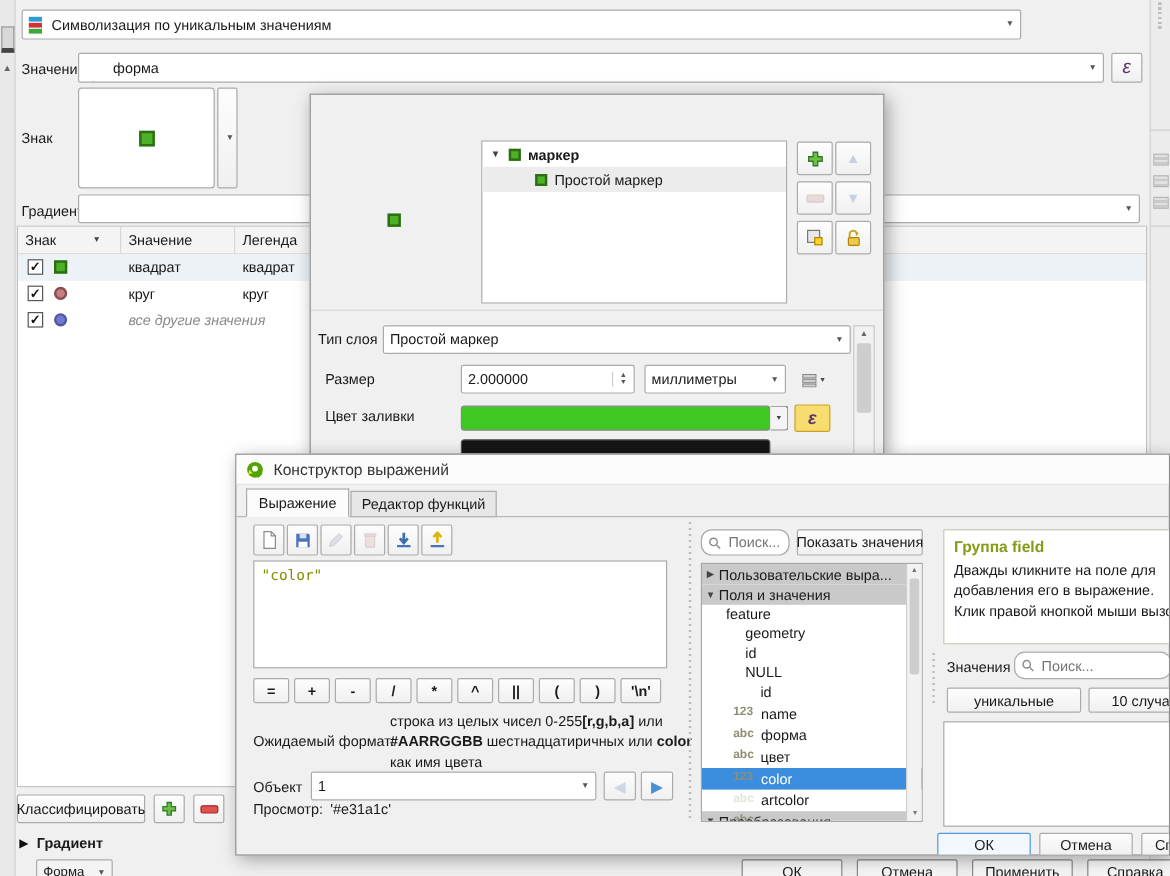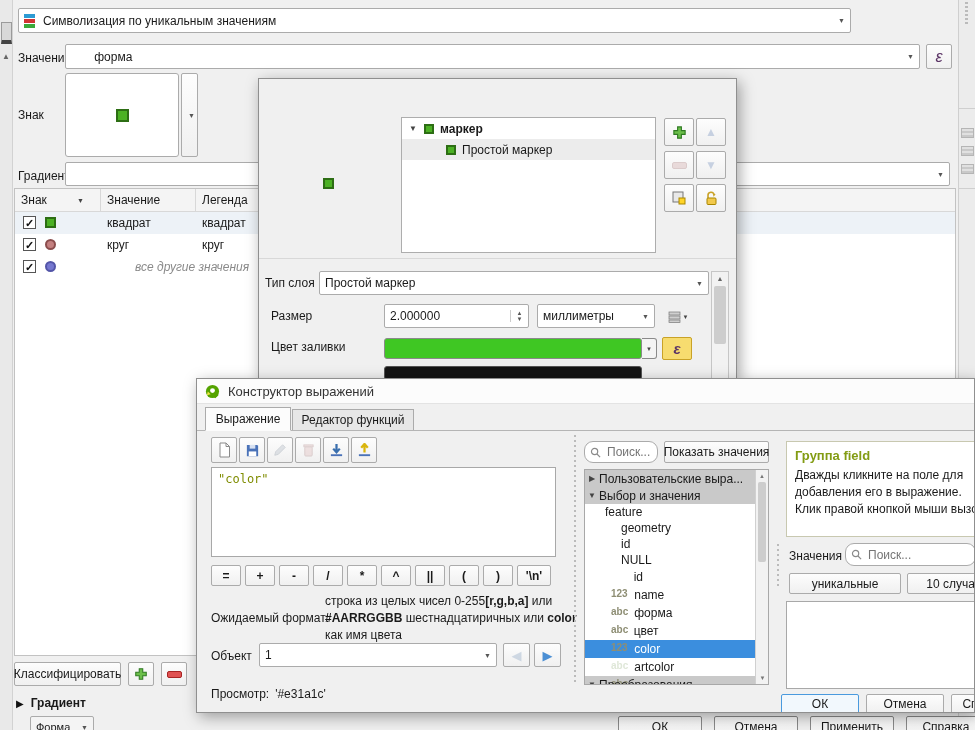--- a/index.html
+++ b/index.html
@@ -109,21 +109,21 @@
     <div class="abs" style="left:0;top:45px;width:940px;height:22px;">
       <span class="abs check" style="left:8px;top:4px;">✓</span>
       <span class="abs circ" style="left: 30px; top: 5px; width: 11px; height: 11px; border: 2px solid rgb(139, 77, 77); background-color: rgb(196, 128, 128);"></span>
       <span class="abs lbl" style="left:92px;top:4px;">круг</span>
       <span class="abs lbl" style="left:187px;top:4px;">круг</span>
     </div>
 
     <div class="abs" style="left:0;top:67px;width:940px;height:22px;">
       <span class="abs check" style="left:8px;top:4px;">✓</span>
       <span class="abs circ" style="left: 30px; top: 5px; width: 11px; height: 11px; border: 2px solid rgb(83, 85, 168); background-color: rgb(117, 119, 207);"></span>
-      <span class="abs lbl" style="left:92px;top:4px;font-style:italic;color:#8a8a8a;margin-left:28px;">все другие значения</span>
+      <span class="abs lbl" style="left:92px;top:4px;font-style:italic;color:#8a8a8a;">все другие значения</span>
       <span class="abs lbl" style="left:187px;top:4px;"></span>
     </div>
   </div>
 
   <div class="abs btn" style="left:14px;top:662px;width:107px;height:24px;">Классифицировать</div>
   <div class="abs btn" style="left:128px;top:662px;width:26px;height:24px;">
     <span>
       <svg width="14" height="14" viewBox="0 0 16 16">
           <path d="M6 2h4v4h4v4h-4v4H6v-4H2V6h4z" fill="#6cbf4a" stroke="#2f7a22" stroke-width="1.2"></path>
         </svg>
@@ -337,21 +337,21 @@
     <span>1</span>
     <span class="arr">▼</span>
   </div>
   <div class="abs btn" style="left:306px;top:264px;width:27px;height:24px;">
     <span class="disabled" style="color:#9fb4cd;font-size:13px;">◀</span>
   </div>
   <div class="abs btn" style="left:337px;top:264px;width:27px;height:24px;">
     <span style="color:#4b8fd4;font-size:13px;">▶</span>
   </div>
 
-  <div class="abs" style="left:14px;top:308px;display:flex;gap:6px;">
+  <div class="abs" style="left:14px;top:288px;display:flex;gap:6px;">
     <span class="lbl">Просмотр:</span>
     <span class="lbl">'#e31a1c'</span>
   </div>
 
   <div class="abs" style="left:377px;top:56px;width:2px;height:250px;background:repeating-linear-gradient(#bbb 0 2px,transparent 2px 5px);"></div>
 
   <div class="abs search" style="left:387px;top:62px;width:74px;height:22px;">
     <span>
         <svg width="11" height="11" viewBox="0 0 12 12">
           <circle cx="5" cy="5" r="3.4" fill="none" stroke="#8a8a8a" stroke-width="1.3"></circle>
@@ -362,21 +362,21 @@
   </div>
   <div class="abs btn" style="left:467px;top:62px;width:105px;height:22px;text-align:right;">Показать значения</div>
 
   <div class="abs" style="left:387px;top:90px;width:185px;height:216px;background:#fff;border:1px solid #a8a8a8;overflow:hidden;">
     <div class="treeItem grp" style="height:17px;width:171px;">
       <span class="exp">▶</span>
       <span>Пользовательские выра...</span>
     </div>
     <div class="treeItem grp" style="height:17px;width:171px;">
       <span class="exp">▼</span>
-      <span>Выбор и значения</span>
+      <span>Поля и значения</span>
     </div>
     <div class="treeItem" style="height:16px;padding-left:20px;">
         <span>feature</span>
       </div>
     <div class="treeItem" style="height:16px;padding-left:36px;">
         <span>geometry</span>
       </div>
     <div class="treeItem" style="height:16px;padding-left:36px;">
         <span>id</span>
       </div>

